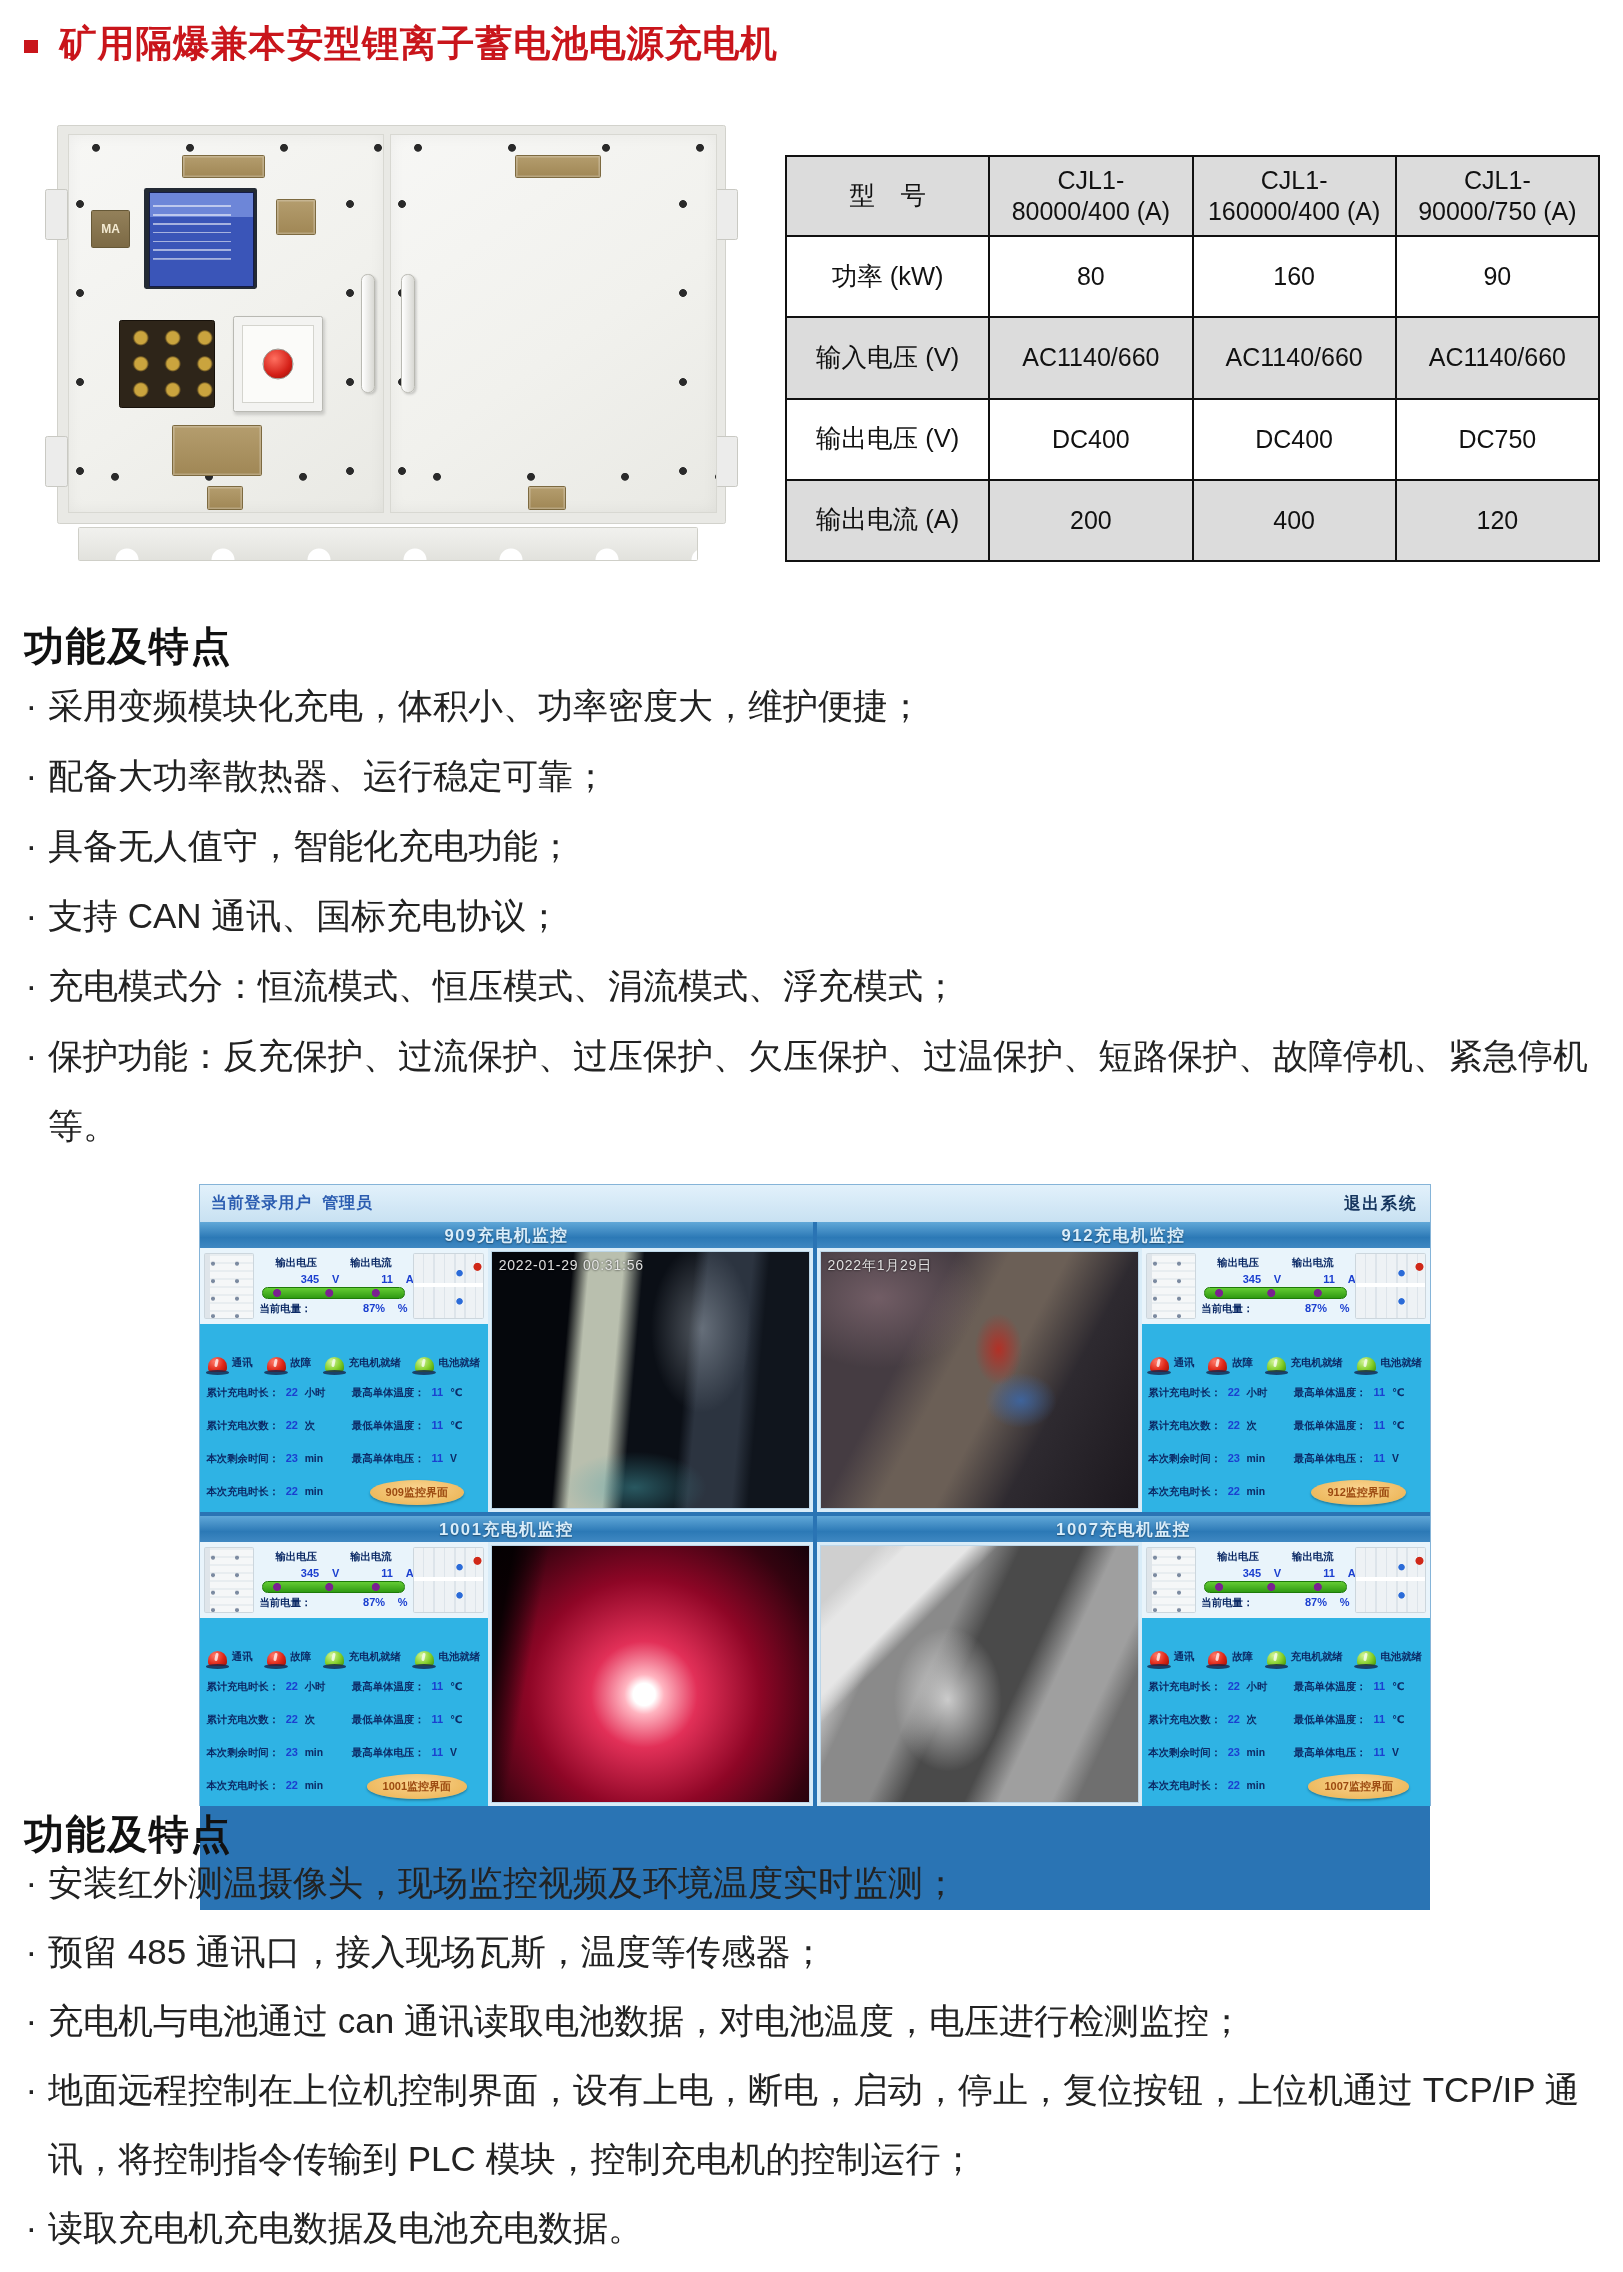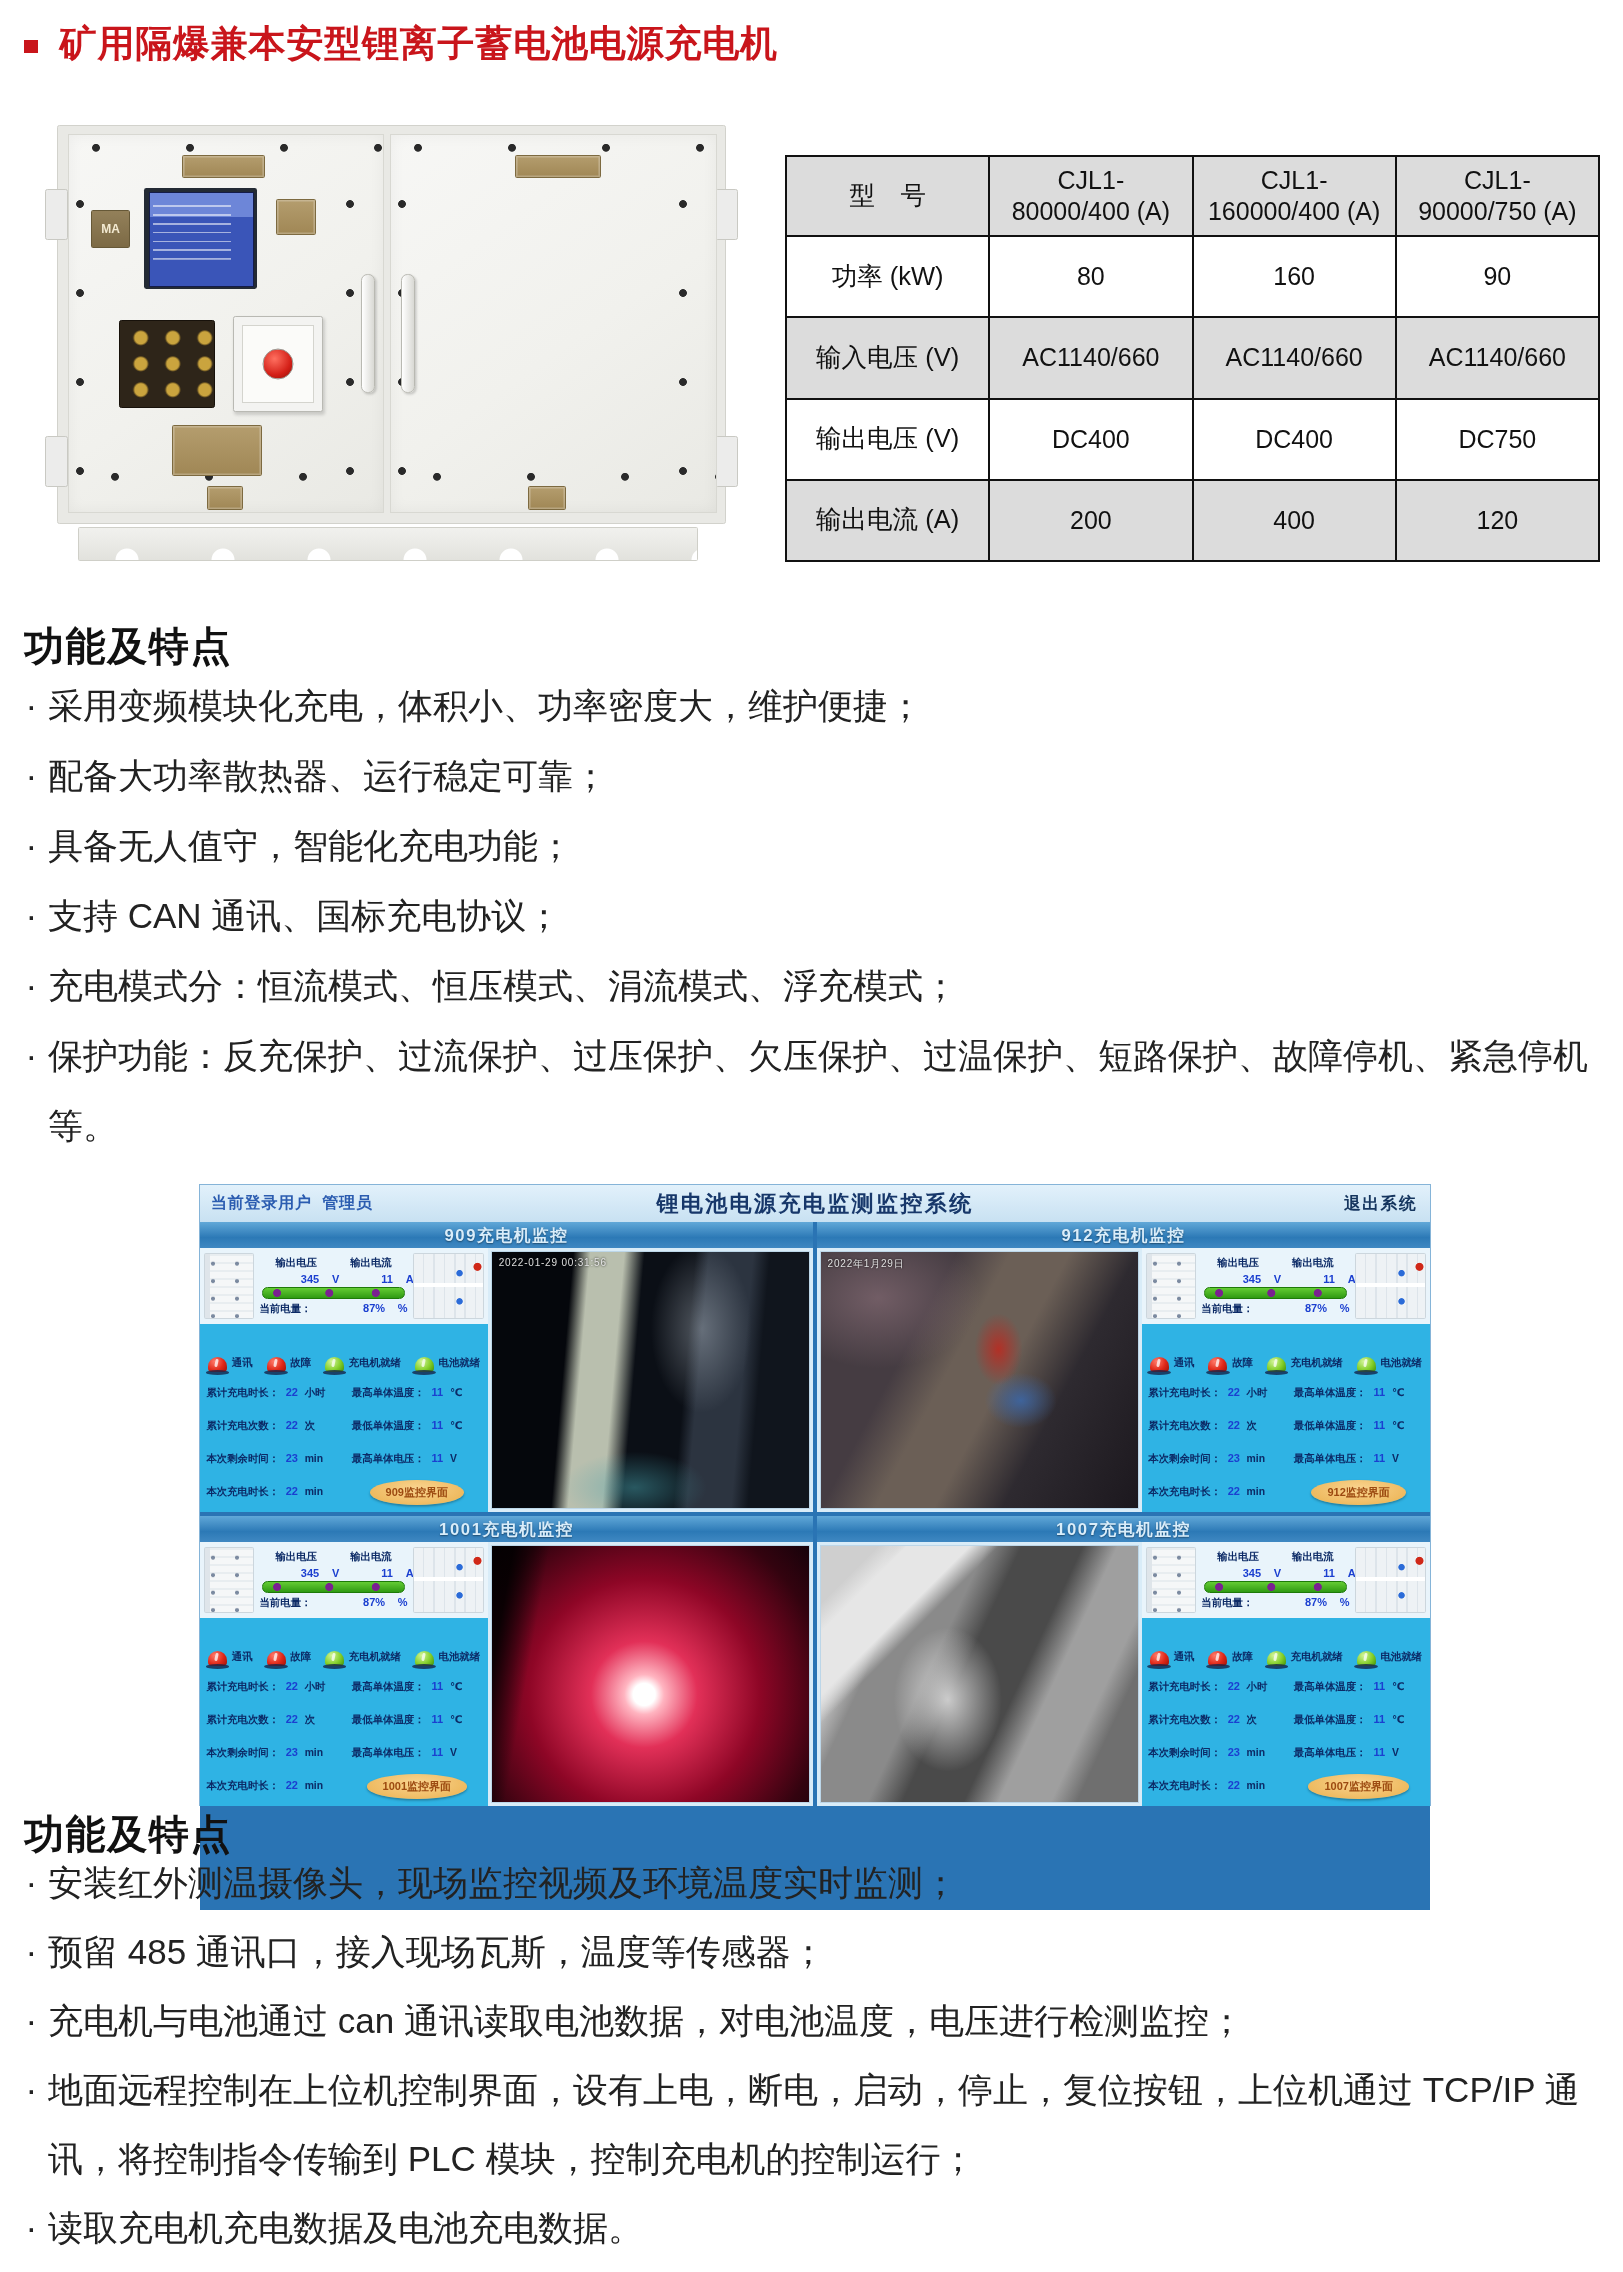--- a/index.html
+++ b/index.html
@@ -62,21 +62,21 @@
   .m-login{position:absolute;left:11px;font-size:16px;color:#2b5cb0;font-weight:bold;letter-spacing:0.8px;}
   .m-title{width:100%;text-align:center;font-size:22px;font-weight:bold;color:#17376a;letter-spacing:2.4px;}
   .m-exit{position:absolute;right:12.8px;font-size:16.7px;font-weight:bold;color:#15355e;letter-spacing:1.6px;cursor:pointer;}
   .m-grid{display:grid;grid-template-columns:1fr 1fr;grid-auto-rows:290px;gap:4px;background:#2a74b4;height:688px;}
   .quad{display:flex;flex-direction:column;background:#d9ecf8;min-width:0;}
   .q-head{height:26px;flex:0 0 26px;background:linear-gradient(#61a8d8,#2c79b6 60%,#3f88c2);color:#d9edfa;font-size:16.7px;font-weight:bold;letter-spacing:1.6px;display:flex;align-items:center;justify-content:center;text-shadow:0 0.8px 1.6px rgba(0,0,0,.4);}
   .q-body{flex:1;display:flex;min-height:0;}
   .q-body.rev{flex-direction:row-reverse;}
   .stats{flex:0 0 47%;display:flex;flex-direction:column;min-width:0;}
   .video{flex:1;position:relative;margin:3.2px;border:0.8px solid #bcd6e8;}
-  .ts{position:absolute;top:4.8px;left:6.4px;color:#e9e9e9;font-size:10px;letter-spacing:0.8px;text-shadow:0 0 2.4px #000;opacity:.95;}
+  .ts{position:absolute;top:4.8px;left:6.4px;color:#e9e9e9;font-size:14px;letter-spacing:0.8px;text-shadow:0 0 2.4px #000;opacity:.95;}
   .v0{background:
       radial-gradient(72px 120px at 66% 30%,rgba(190,200,210,.4),transparent 70%),
       radial-gradient(96px 48px at 45% 92%,rgba(70,160,170,.5),transparent 75%),
       linear-gradient(95deg,#05070c 0 24%,#b9bfae 29% 39%,#0b0f16 45% 60%,#2c3440 64% 77%,#10151d 82%);}
   .v1{background:
       radial-gradient(32px 48px at 56% 38%,rgba(190,40,30,.85),transparent 75%),
       radial-gradient(48px 37px at 63% 58%,rgba(58,106,176,.8),transparent 75%),
       radial-gradient(128px 88px at 18% 18%,rgba(150,120,130,.55),transparent 80%),
       linear-gradient(118deg,#453c42 0 30%,#6b5f56 42% 55%,#2e2a30 70%,#1c181e);}
   .v2{background:
@@ -222,21 +222,20 @@
     <li><span class="mk">·</span><span>支持 CAN 通讯、国标充电协议；</span></li>
     <li><span class="mk">·</span><span>充电模式分：恒流模式、恒压模式、涓流模式、浮充模式；</span></li>
     <li><span class="mk">·</span><span>保护功能：反充保护、过流保护、过压保护、欠压保护、过温保护、短路保护、故障停机、紧急停机等。</span></li>
   </ul>
 
   <div class="monitor">
     <div class="m-titlebar">
       <span class="m-login">
         <span>当前登录用户</span>&nbsp;&nbsp;<span>管理员</span>
       </span>
-      <span class="m-title">锂电池电源充电监测监控系统</span>
       <span class="m-exit">退出系统</span>
     </div>
 
     <div class="m-grid">
 
       <div class="quad">
         <div class="q-head">909充电机监控</div>
         <div class="q-body">
           <div class="stats">
             <div class="strip">

